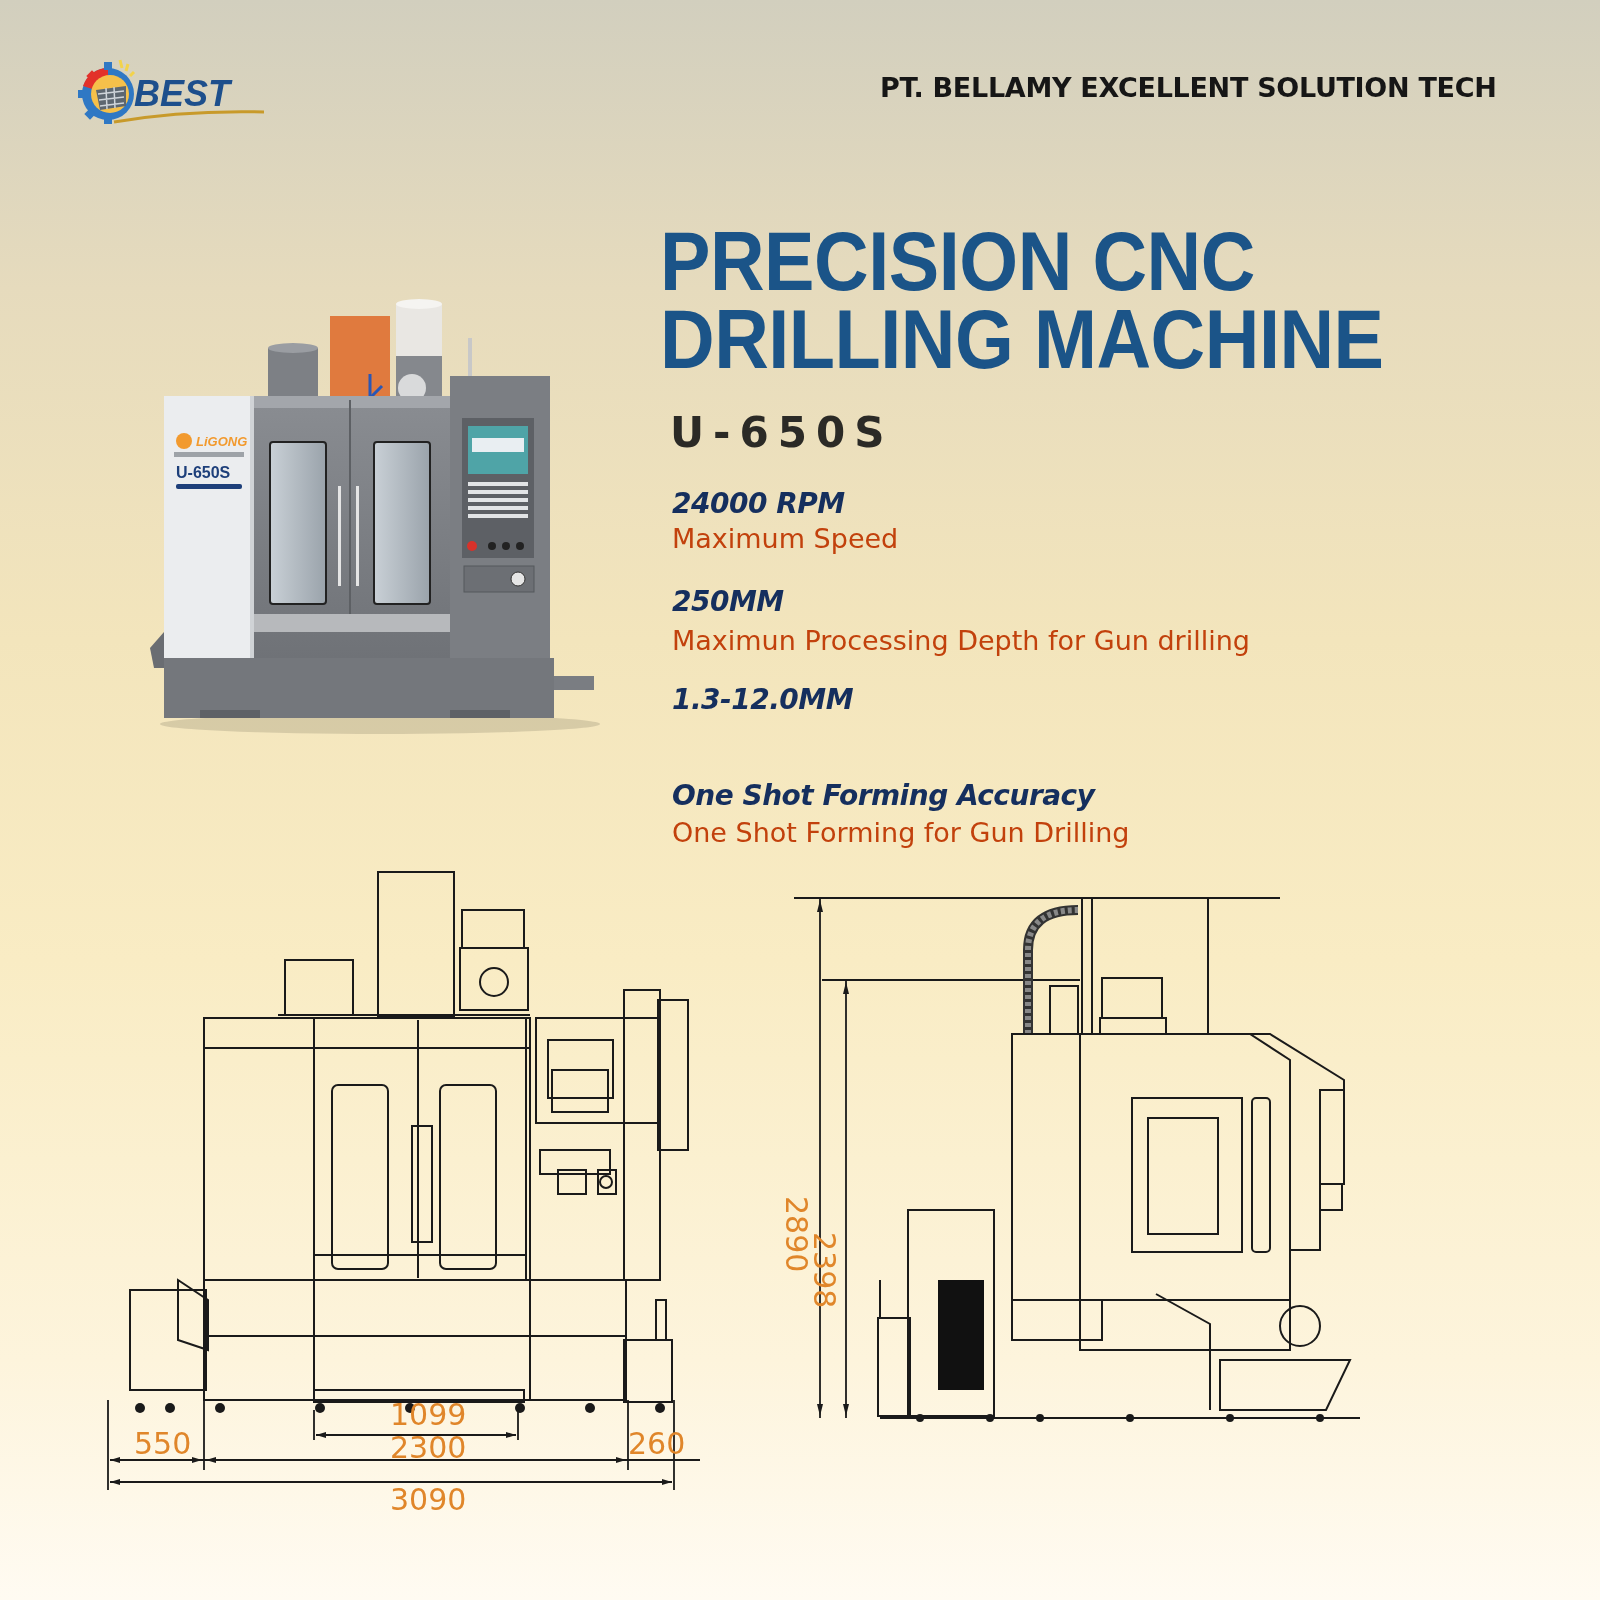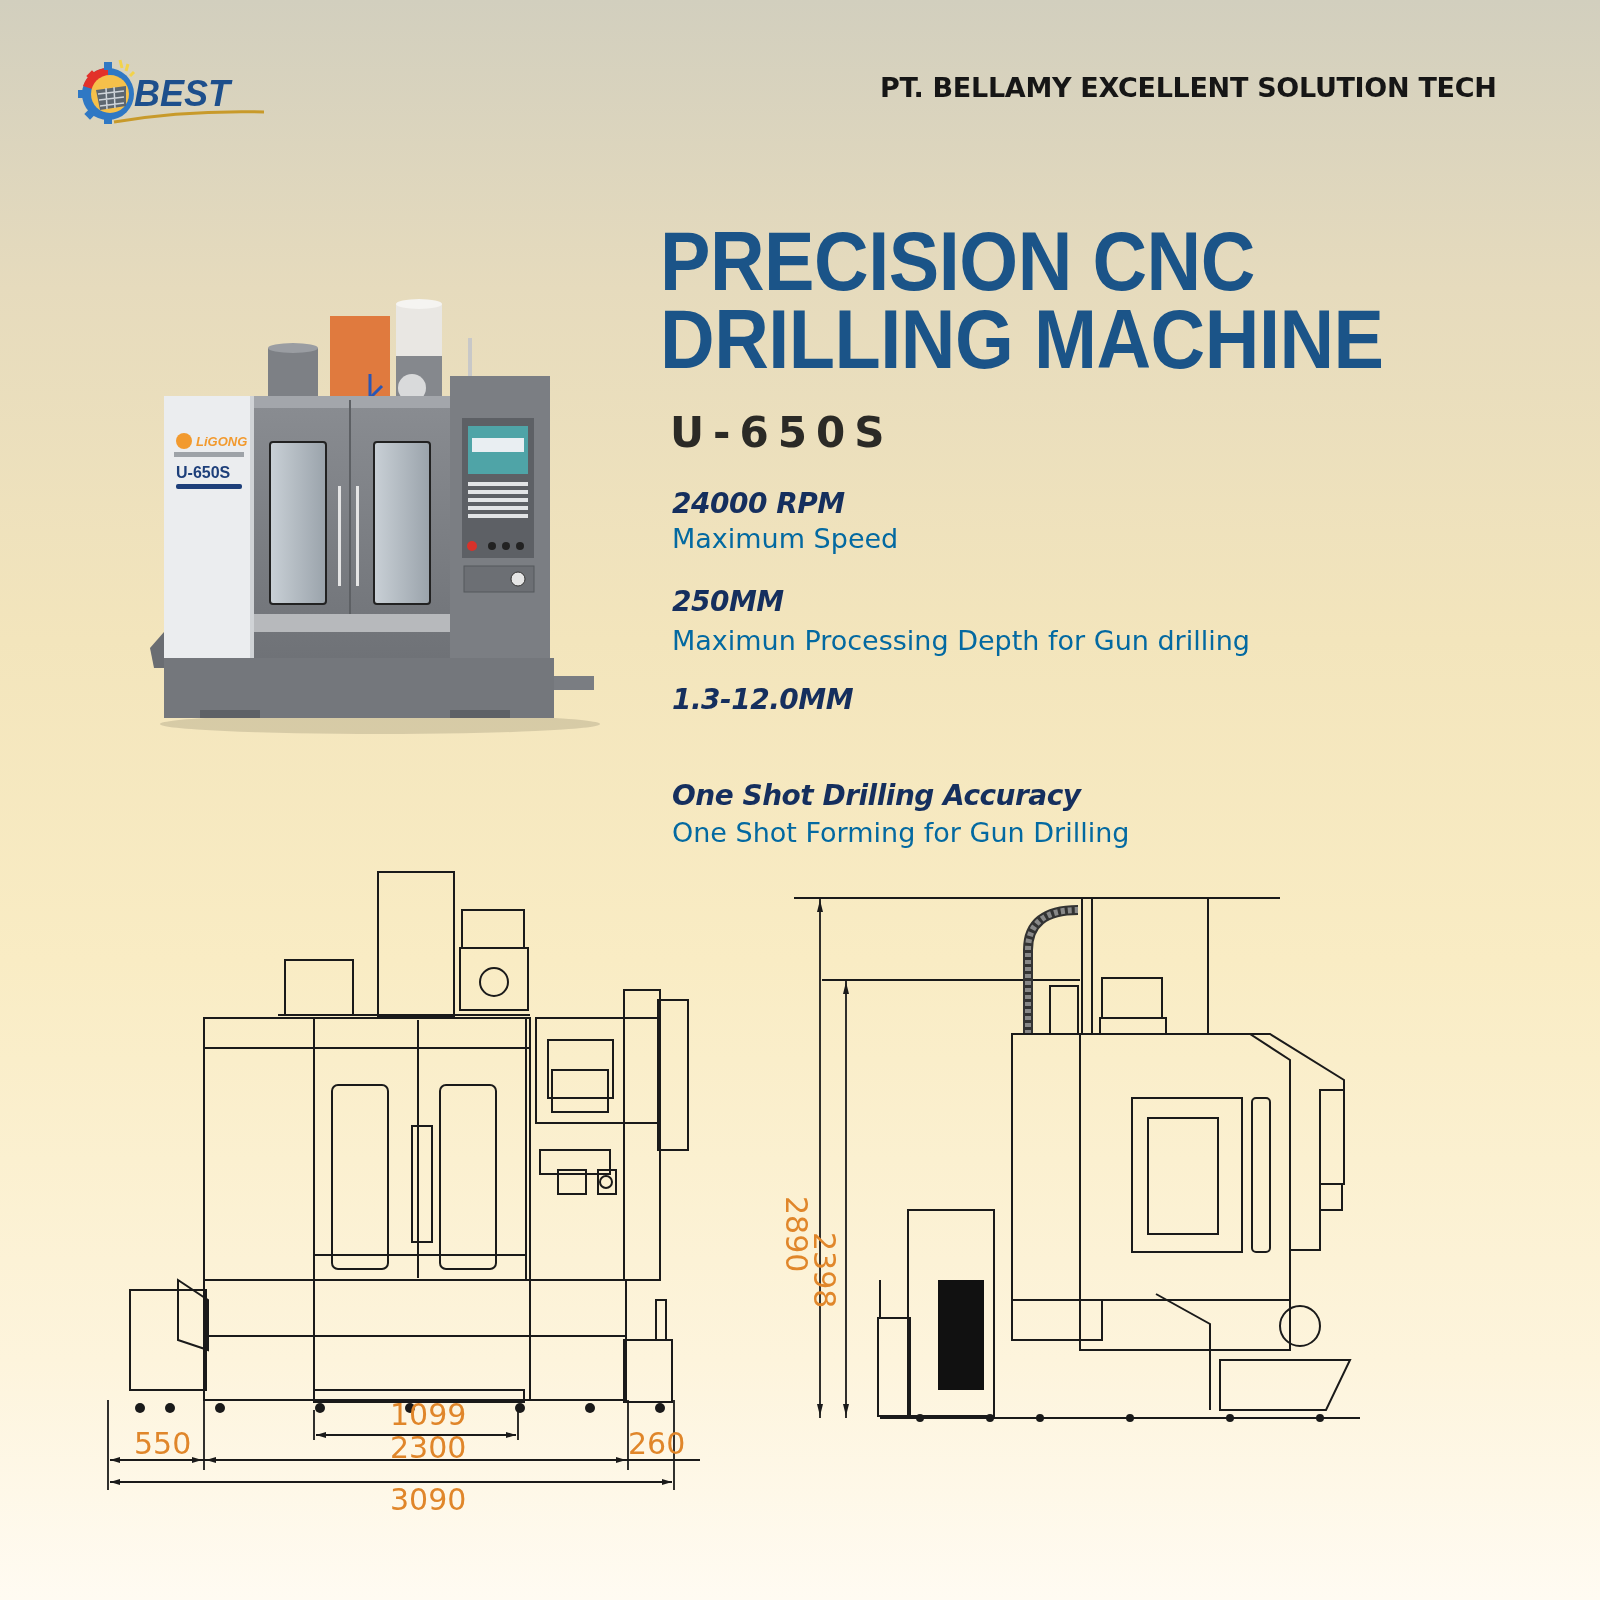--- a/index.html
+++ b/index.html
@@ -13,21 +13,21 @@
   
   .logo { left:74px; top:56px; width:200px; height:72px;text-align:right; }
   .company { left:880px; top:72px; font-family:"DejaVu Sans", sans-serif; font-weight:bold; font-size:27px; color:#161616; letter-spacing:-0.3px; white-space:nowrap;text-align:center; }
 
   
   .title { left:660px; top:222px; font-family:"Liberation Sans", sans-serif; font-weight:bold; color:#1b5488; font-size:84px; line-height:78px; letter-spacing:-0.5px; white-space:nowrap; transform:scaleX(0.9); transform-origin:left top; }
   .model { left:670px; top:408px; font-family:"DejaVu Sans", sans-serif; font-weight:bold; font-size:42px; color:#2b2a26; letter-spacing:9px; }
 
   .spec { left:672px; }
   .spec .v { font-family:"DejaVu Sans", sans-serif; font-weight:bold; color:#152f5e; font-size:28px; line-height:40px; white-space:nowrap; letter-spacing:-0.5px;font-style:italic; }
-  .spec .l { font-family:"DejaVu Sans", sans-serif; color:#0369a1; font-size:27px; line-height:30px; white-space:nowrap; }
+  .spec .l { font-family:"DejaVu Sans", sans-serif; color:#c2410c; font-size:27px; line-height:30px; white-space:nowrap; }
 
   
   .photo { left:150px; top:296px; width:460px; height:450px; }
 
   .dim { font-family:"DejaVu Sans", sans-serif; fill:#e0862a; font-size:30px; }
 </style>
 </head>
 <body>
 
 <div class="abs logo">
@@ -70,21 +70,21 @@
   <div class="l">Maximum Speed</div>
 </div>
 <div class="abs spec" style="top:582px">
   <div class="v">250MM</div>
   <div class="l" style="margin-top:4px">Maximun Processing Depth for Gun drilling</div>
 </div>
 <div class="abs spec" style="top:680px">
   <div class="v">1.3-12.0MM</div>
 </div>
 <div class="abs spec" style="top:776px">
-  <div class="v">One Shot Drilling Accuracy</div>
+  <div class="v">One Shot Forming Accuracy</div>
   <div class="l" style="margin-top:2px">One Shot Forming for Gun Drilling</div>
 </div>
 
 <div class="abs photo">
   <svg width="460" height="450" viewBox="0 0 460 450">
     <defs>
       <linearGradient id="gbody" x1="0" x2="0" y1="0" y2="1">
           <stop offset="0" stop-color="#8a8d92"></stop>
           <stop offset="1" stop-color="#6f7277"></stop>
         </linearGradient>

